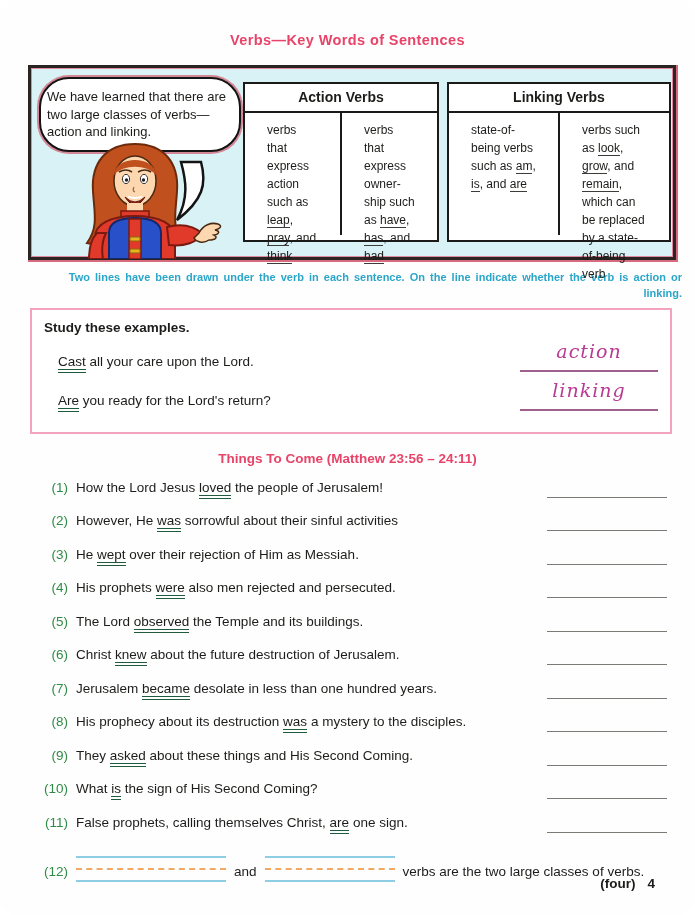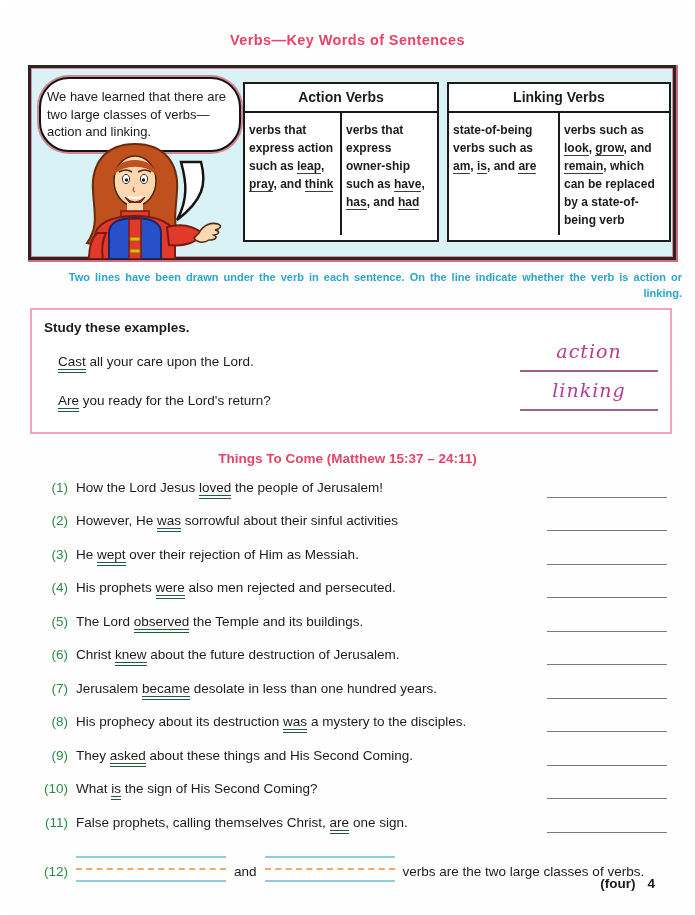--- a/index.html
+++ b/index.html
@@ -19,21 +19,21 @@
          box-shadow:inset 0 0 0 1px #e089a0, 1px 1px 0 1px #d86a7e;}
   .bubble{position:absolute;left:8px;top:9px;width:202px;background:#fff;
           border:2px solid #141414;border-radius:30px;box-shadow:0 0 0 2px rgba(205,45,70,.55);
           padding:9px 6px;text-align:left;font-size:13px;font-weight:normal;line-height:1.35;}
   .tail{position:absolute;left:140px;top:92px;}
   .girl{position:absolute;left:26px;bottom:-2px;}
 
   .vtable{position:absolute;top:14px;background:#fff;border:2.5px solid #1a1a18;height:160px;}
   .vtable .vt-head{border-bottom:2px solid #1a1a18;text-align:center;font-size:14px;font-weight:bold;padding:5px 0 6px;}
   .vtable .vt-body{display:flex;height:122px;}
-  .vtable .vt-cell{flex:1;padding:8px 4px;font-size:12px;line-height:1.5;font-weight:bold;}
+  .vtable .vt-cell{flex:1;padding:8px 22px;font-size:12px;line-height:1.5;}
   .vtable .vt-cell + .vt-cell{border-left:2px solid #1a1a18;}
   .vt-action{left:212px;width:196px;}
   .vt-linking{left:416px;width:224px;}
 
   .sul{border-bottom:1.5px solid #3c3c38;}
   .dul{border-bottom:4px double var(--ulgreen);}
 
   
   .intro{margin:10px 12px 0 30px;width:652px;color:var(--teal);font-size:11px;font-weight:bold;line-height:1.45;word-spacing:2px;text-align:right;}
 
@@ -130,21 +130,21 @@
     <div class="exrow">
       <div class="exsent"><span class="dul">Cast</span><span> all your care upon the Lord.</span></div>
       <div class="exanswer">action</div>
     </div>
     <div class="exrow">
       <div class="exsent"><span class="dul">Are</span><span> you ready for the Lord's return?</span></div>
       <div class="exanswer">linking</div>
     </div>
   </div>
 
-  <div class="section-head">Things To Come (Matthew 15:37 – 24:11)</div>
+  <div class="section-head">Things To Come (Matthew 23:56 – 24:11)</div>
 
   <div class="items">
     <div class="item">
       <div class="inum">(1)</div>
       <div class="isent"><span>How the Lord Jesus </span><span class="dul">loved</span><span> the people of Jerusalem!</span></div>
       <div class="iline"></div>
     </div>
     <div class="item">
       <div class="inum">(2)</div>
       <div class="isent"><span>However, He </span><span class="dul">was</span><span> sorrowful about their sinful activities</span></div>

